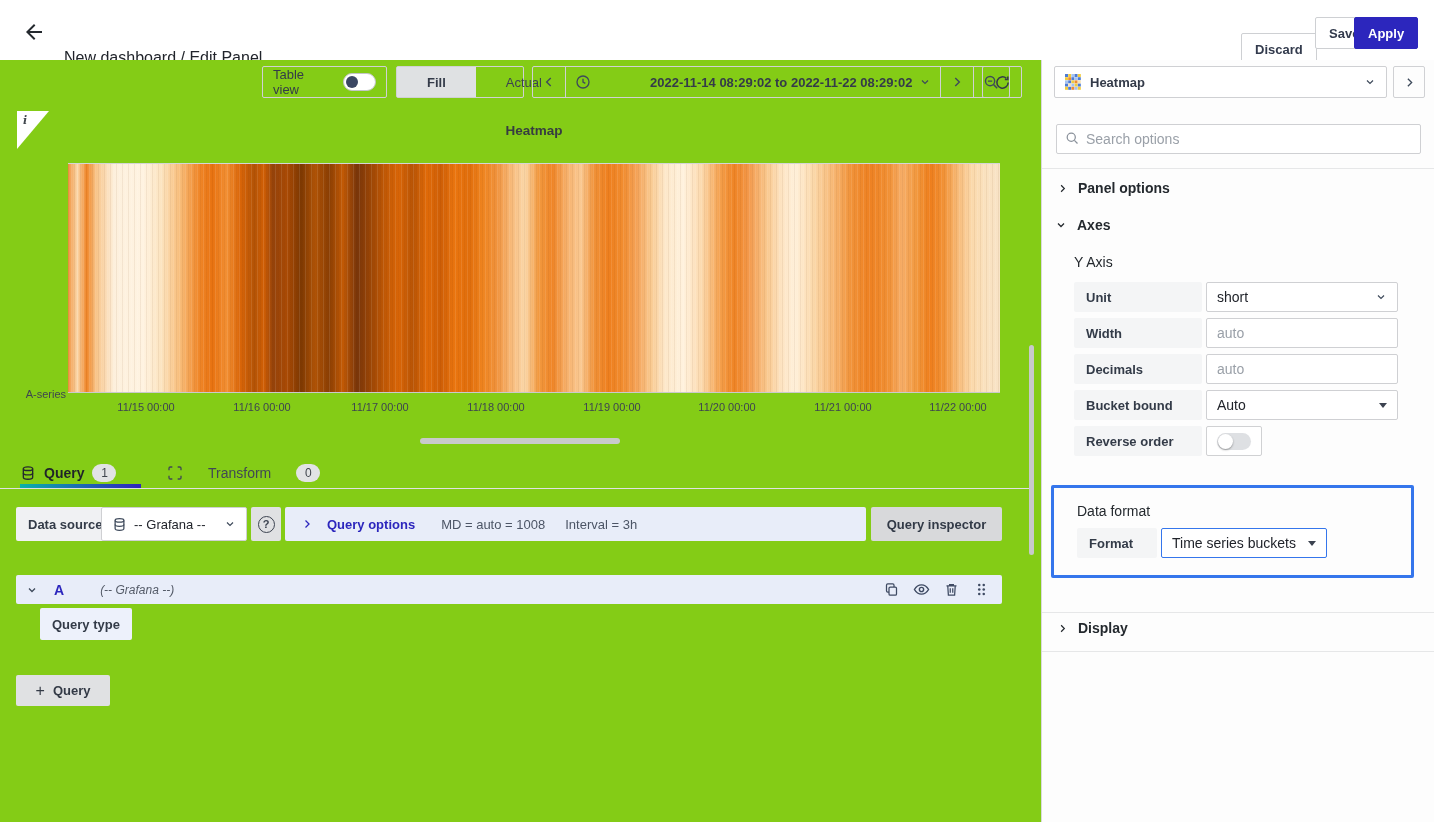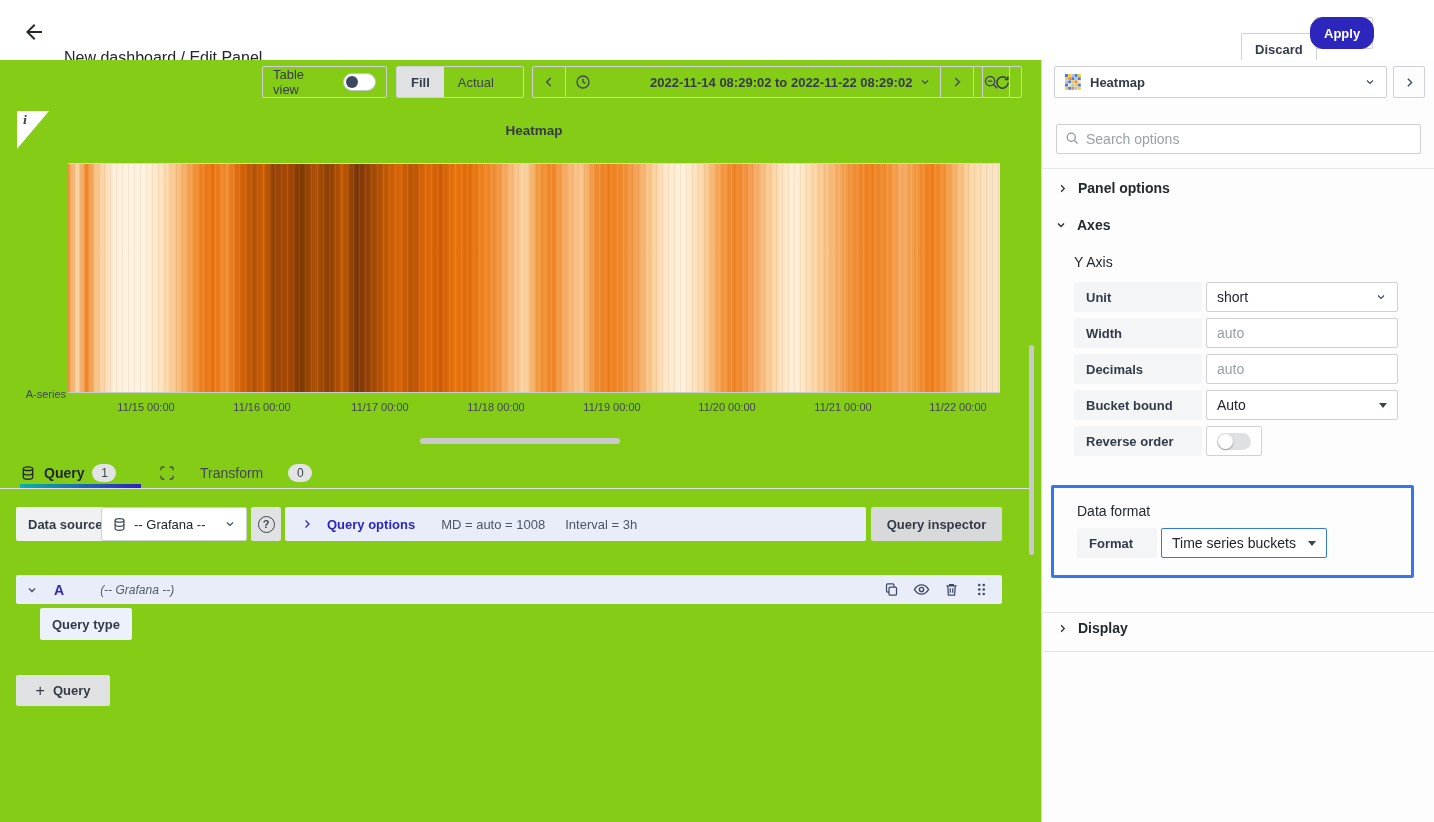--- a/index.html
+++ b/index.html
@@ -21,21 +21,21 @@
   .btn-primary { background:#2c26bd; border:1px solid #2c26bd; color:#ffffff; }
 
   
   .left-pane { position:absolute; left:0; top:60px; width:1041px; height:762px; background:#84cc16; }
   .right-pane { position:absolute; left:1041px; top:60px; width:393px; height:762px;
                 background:#fdfdfd; border-left:1px solid #d9dadb; }
 
   
   .tool-box { position:absolute; height:32px; display:flex; align-items:center; background:transparent;
               border:1px solid #d0d1d4; border-radius:2px; color:#343b49; }
-  .seg { height:100%; display:flex; align-items:center; padding:0 14px; font-weight:600; cursor:pointer; }
+  .seg { height:100%; display:flex; align-items:center; padding:0 30px; font-weight:600; cursor:pointer; }
   .seg.sel { background:#dfe1e3; }
   .seg.plain { font-weight:400; color:#3c4350; }
   .tb-divider { width:1px; height:100%; background:#d0d1d4; }
   .icon-seg { height:100%; display:flex; align-items:center; padding:0 9px; cursor:pointer; color:#3e4a5b; }
   .time-text { font-weight:600; color:#343b49; padding:0 7px; white-space:nowrap;margin-left:48px; }
   .toggle-sm { width:34px; height:18px; border:1px solid #c3c5c9; border-radius:10px; background:#ffffff;
                position:relative; margin-left:10px; cursor:pointer; }
   .toggle-sm .knob { position:absolute; left:2px; top:2px; width:12px; height:12px; border-radius:50%; background:#3b4763; }
 
   
@@ -108,21 +108,21 @@
 
 <div class="header">
   <div class="back-btn">
     <svg width="24" height="24" viewBox="0 0 24 24" fill="currentColor">
         <path d="M20 11H7.8l5.6-5.6L12 4l-8 8 8 8 1.4-1.4L7.8 13H20v-2z"></path>
       </svg>
   </div>
   <div class="page-title">New dashboard / Edit Panel</div>
   <div class="btn btn-outline abs" style="left:1241px; top:33px;">Discard</div>
   <div class="btn btn-outline abs" style="left:1315px; top:17px;">Save</div>
-  <div class="btn btn-primary abs" style="left:1310px; top:17px;border-radius:13px;">Apply</div>
+  <div class="btn btn-primary abs" style="left:1354px; top:17px;">Apply</div>
 </div>
 
 <div class="left-pane">
 
   <div class="tool-box" style="left:262px; top:6px; width:125px; padding:0 10px;">
     <span>Table view</span>
     <span class="toggle-sm">
         <span class="knob"></span>
       </span>
   </div>
@@ -199,21 +199,21 @@
     <span>
       <svg width="16" height="16" viewBox="0 0 24 24" fill="none" stroke="#24292e" stroke-width="2">
           <ellipse cx="12" cy="5.5" rx="7" ry="2.8"></ellipse>
           <path d="M5 5.5v13c0 1.6 3.1 2.9 7 2.9s7-1.3 7-2.9v-13"></path>
           <path d="M5 12c0 1.6 3.1 2.9 7 2.9s7-1.3 7-2.9"></path>
         </svg>
     </span>
     <span class="lbl">Query</span>
     <span class="badge">1</span>
   </div>
-  <div class="tab" style="left:159px;gap:25px;">
+  <div class="tab" style="left:167px;gap:25px;">
     <span>
       <svg width="16" height="16" viewBox="0 0 24 24" fill="none" stroke="#414855" stroke-width="2">
           <path d="M8 3H5a2 2 0 0 0-2 2v3"></path>
           <path d="M16 3h3a2 2 0 0 1 2 2v3"></path>
           <path d="M21 16v3a2 2 0 0 1-2 2h-3"></path>
           <path d="M3 16v3a2 2 0 0 0 2 2h3"></path>
         </svg>
     </span>
     <span class="lbl">Transform</span>
     <span class="badge">0</span>

